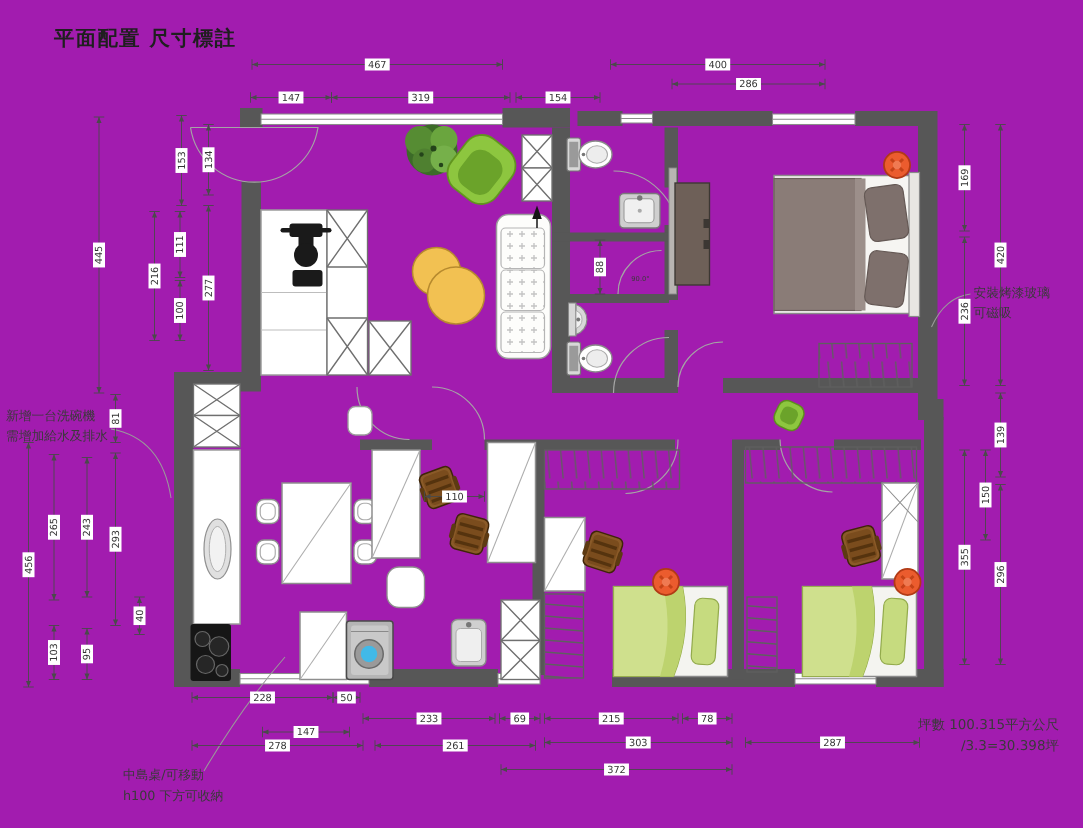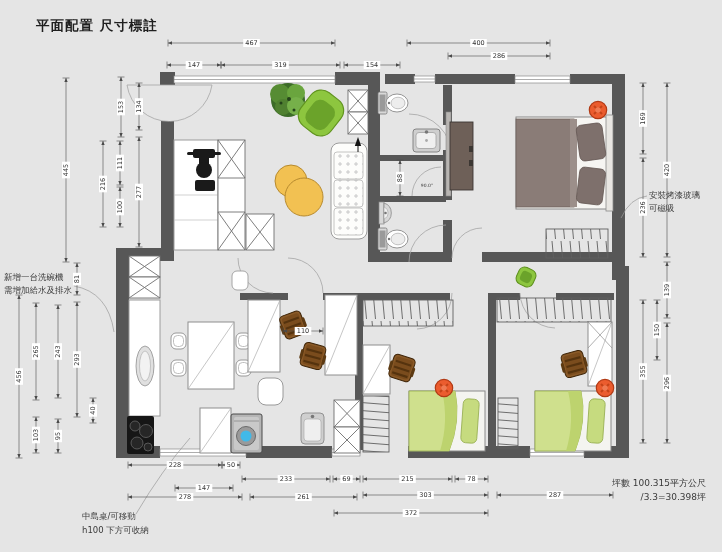--- a/index.html
+++ b/index.html
@@ -1,16 +1,16 @@
 <!DOCTYPE html>
 <html><head>
 <meta charset="utf-8">
 <style>
   html,body{margin:0;padding:0;background:#ffffff;}
-  .stage{position:relative;width:722px;height:552px;background:#e5e5e5;overflow:hidden;
+  .stage{position:relative;width:722px;height:552px;background:#a21caf;overflow:hidden;
          font-family:"DejaVu Sans","Liberation Sans",sans-serif;}
   svg text{font-family:"DejaVu Sans","Liberation Sans",sans-serif;}
   .title{font-weight:bold;fill:#1f1f1f;font-size:13.5px;letter-spacing:1px;}
   .note{fill:#3a3a3a;}
   .dimtxt{fill:#333333;}
 </style>
 </head>
 <body>
 
 <div class="stage">

